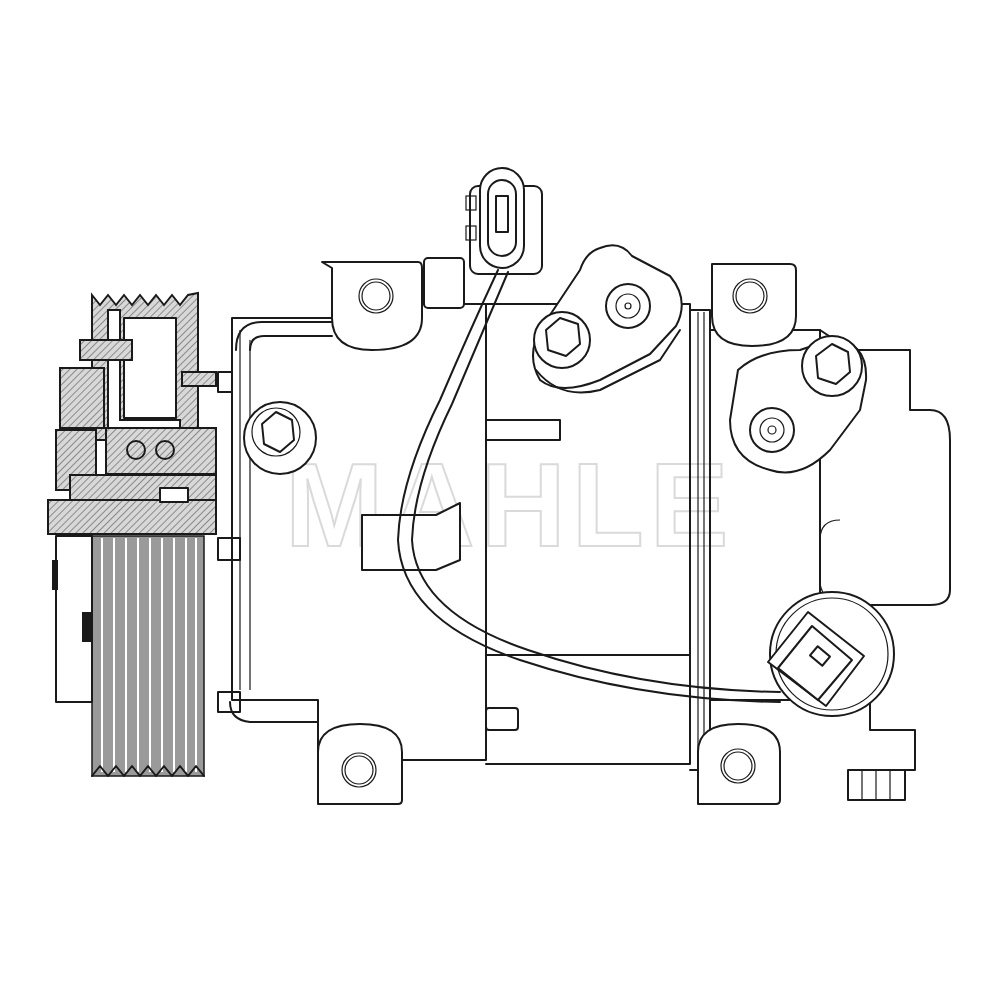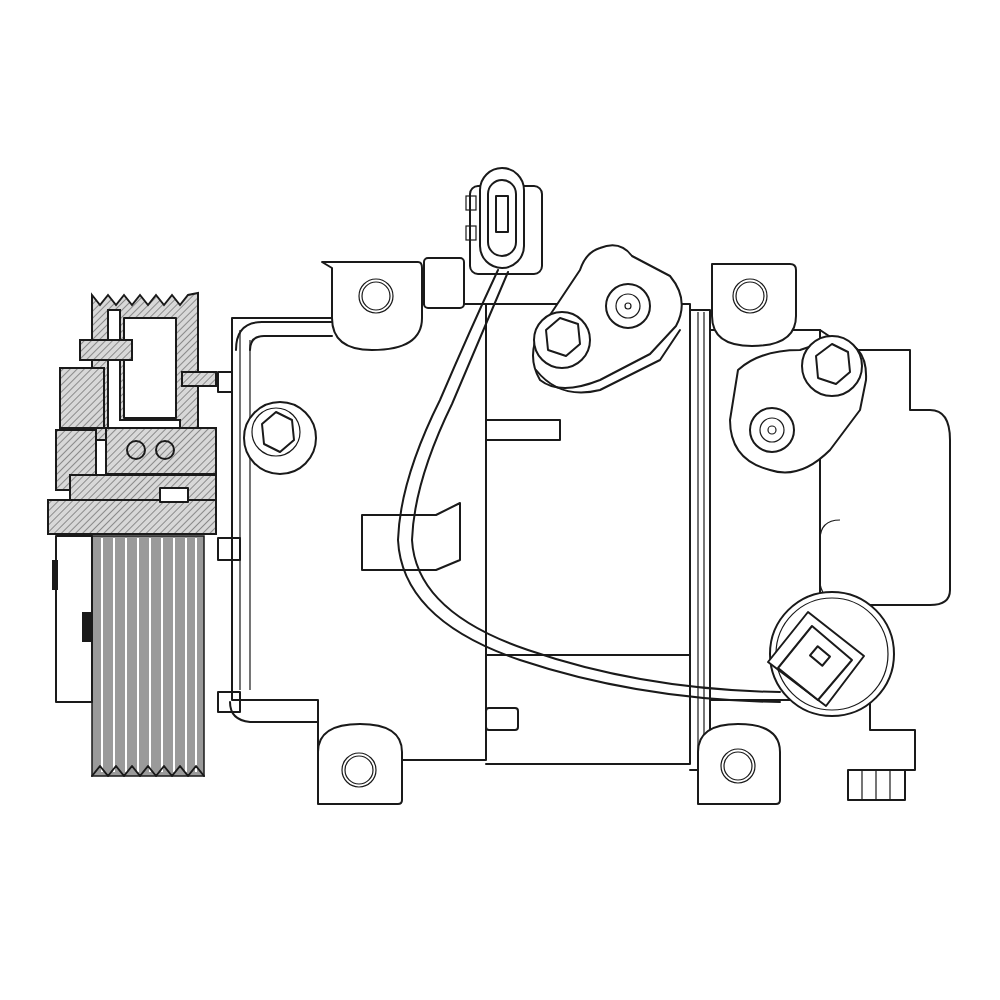--- a/index.html
+++ b/index.html
@@ -12,20 +12,21 @@
   .ln{fill:none;stroke:#1a1a1a;stroke-width:2;stroke-linejoin:round;stroke-linecap:round;}
   .th{fill:none;stroke:#1a1a1a;stroke-width:1.2;}
   .wf{fill:#ffffff;stroke:#1a1a1a;stroke-width:2;stroke-linejoin:round;}
   .hatch{fill:url(#hatch);stroke:#1a1a1a;stroke-width:2;}
   .grey{fill:#9a9a9a;stroke:#1a1a1a;stroke-width:1.5;}
 </style>
 </head>
 <body>
 
 <div id="stage">
+  <div class="watermark">MAHLE</div>
 
   <svg width="1000" height="1000" viewBox="0 0 1000 1000">
     <defs>
       <pattern id="hatch" width="5" height="5" patternUnits="userSpaceOnUse" patternTransform="rotate(45)">
         <rect width="5" height="5" fill="#d8d8d8"></rect>
         <line x1="0" y1="0" x2="0" y2="5" stroke="#555" stroke-width="1.2"></line>
       </pattern>
     </defs>
 
     <g>

